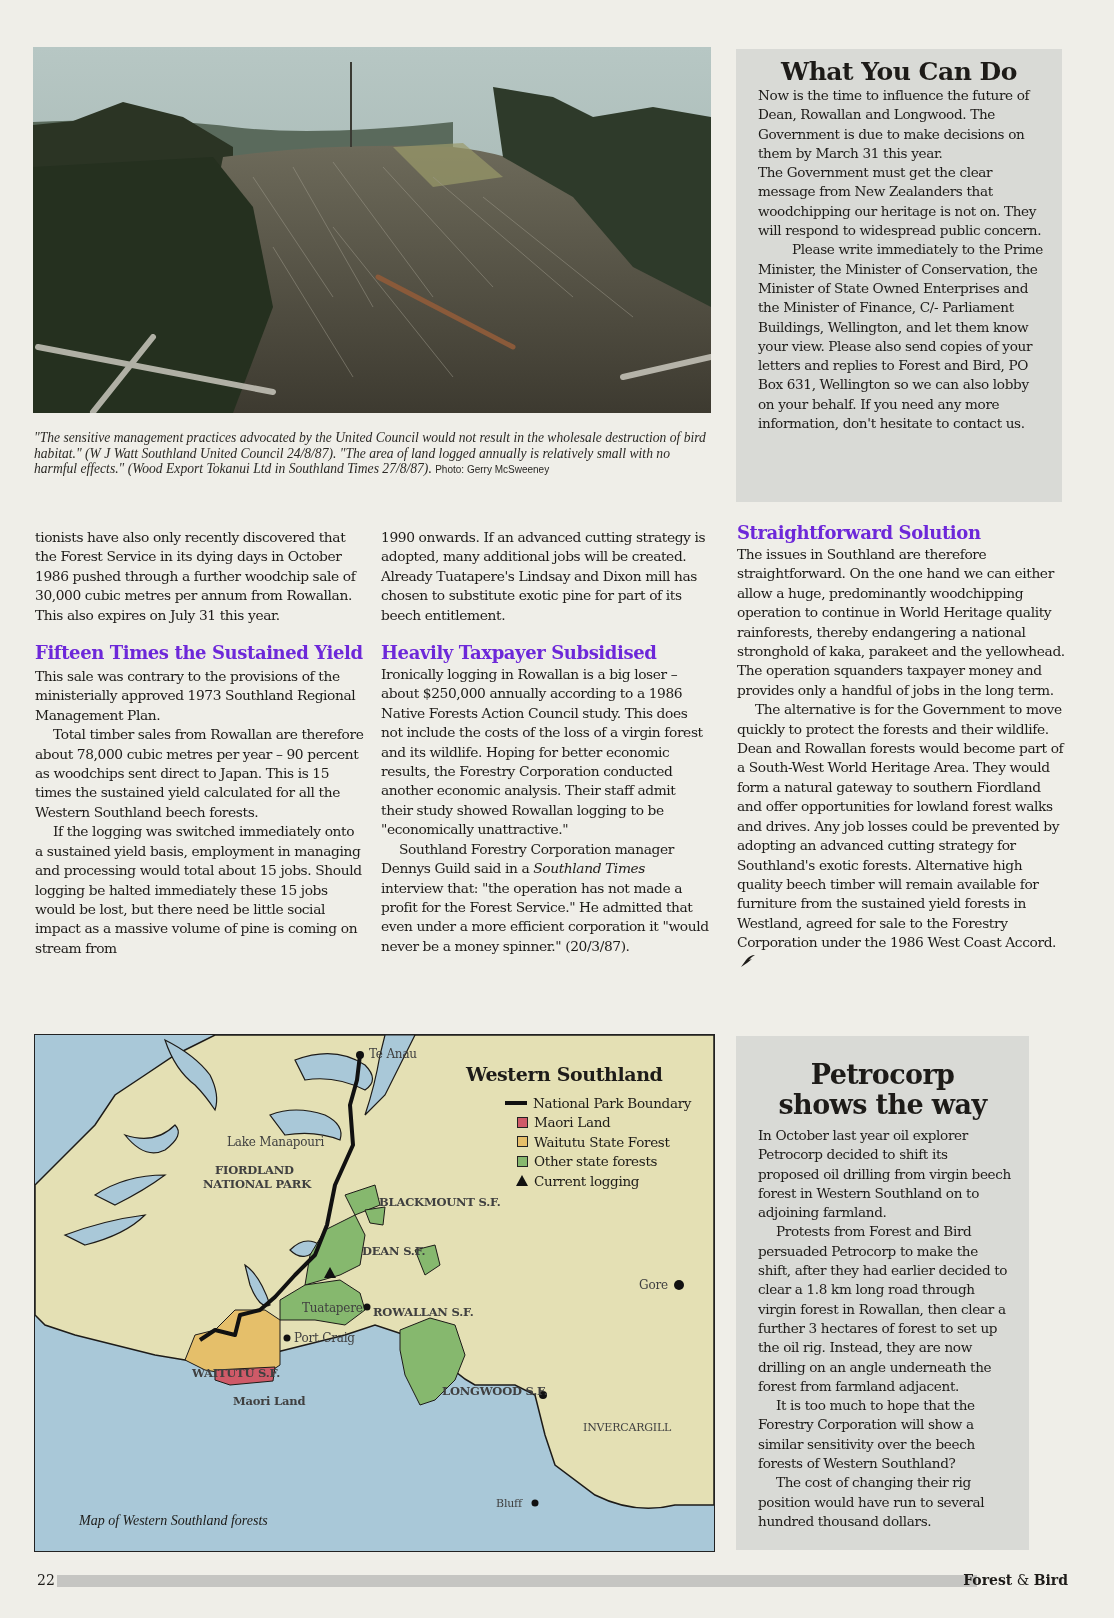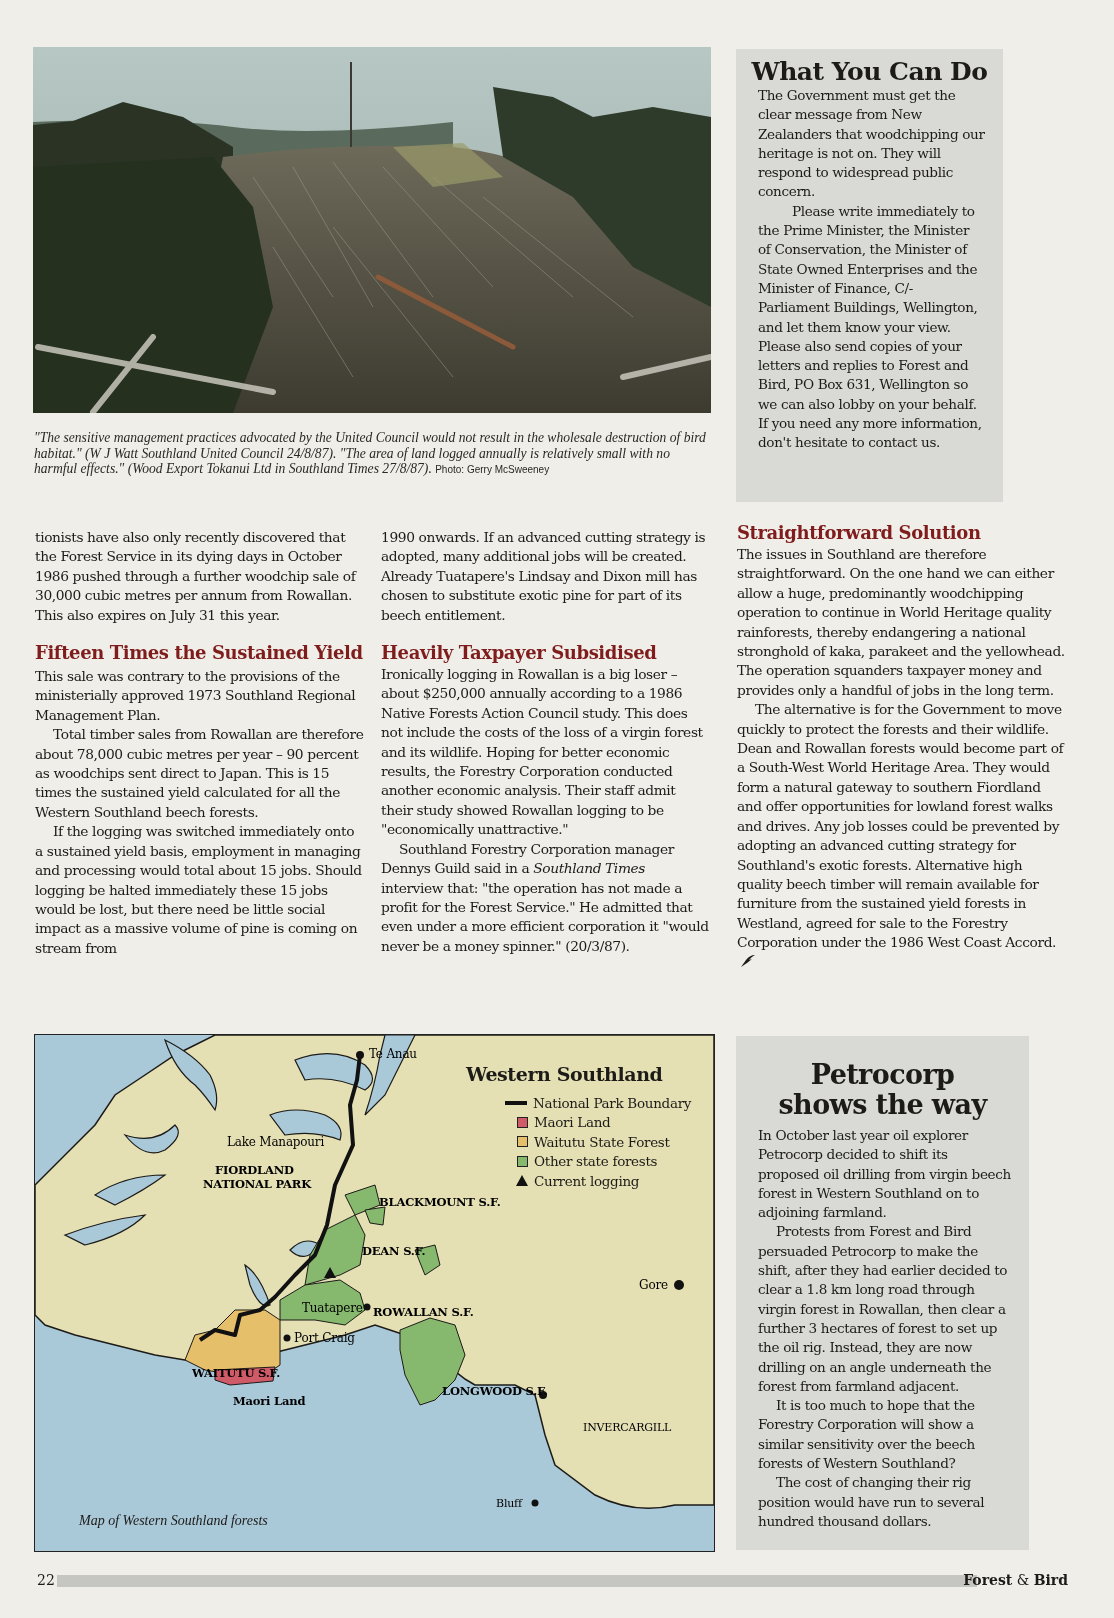--- a/index.html
+++ b/index.html
@@ -4,37 +4,37 @@
 <style>
   html,body{margin:0;padding:0;}
   body{width:1114px;height:1618px;background:#efeee8;position:relative;overflow:hidden;font-family:"DejaVu Serif","Liberation Serif",serif;color:#1d1b18;}
   .abs{position:absolute;}
   
   #photo{left:33px;top:47px;width:678px;height:366px;overflow:hidden;background:#3a3a30;}
   #caption{left:34px;top:430px;width:680px;font-family:"Liberation Serif",serif;font-style:italic;font-size:13.6px;line-height:15.5px;color:#2a2824;}
   #caption .credit{font-style:normal;font-family:"Liberation Sans",sans-serif;font-size:10px;}
   
   .box{background:#d9dad6;}
-  #wycd{left:736px;top:49px;width:267px;height:453px;}
+  #wycd{left:736px;top:49px;width:326px;height:453px;}
   #wycd h2{margin:0;text-align:center;font-family:"DejaVu Serif",serif;font-weight:bold;font-size:25px;letter-spacing:-0.5px;padding-top:9px;line-height:28px;}
   .boxtext{font-family:"DejaVu Serif",serif;font-size:13.6px;line-height:19.3px;padding:0 18px 0 22px;letter-spacing:-0.35px;}
   .boxtext p{margin:0;}
   .ind{text-indent:34px;}
   .ind2{text-indent:18px;}
   
   .col{font-family:"DejaVu Serif",serif;font-size:13.8px;line-height:19.4px;letter-spacing:-0.4px;}
   .col p{margin:0;}
-  .col h3{margin:0;color:#7f1d1d;font-family:"DejaVu Serif",serif;font-weight:bold;font-size:18px;line-height:21px;letter-spacing:-0.4px;}
+  .col h3{margin:0;color:#6d28d9;font-family:"DejaVu Serif",serif;font-weight:bold;font-size:18px;line-height:21px;letter-spacing:-0.4px;}
   #col1{left:35px;top:528px;width:330px;}
   #col2{left:381px;top:528px;width:330px;}
   #col3{left:737px;top:522px;width:330px;}
   
   #map{left:34px;top:1034px;width:679px;height:516px;background:#a9c8d8;border:1.5px solid #222;overflow:hidden;}
   #map svg{position:absolute;left:0;top:0;}
-  .maplbl{position:absolute;font-family:"DejaVu Serif",serif;font-size:12px;color:#000000;white-space:nowrap;letter-spacing:-0.2px;}
+  .maplbl{position:absolute;font-family:"DejaVu Serif",serif;font-size:12px;color:#404040;white-space:nowrap;letter-spacing:-0.2px;}
   .maplbl.b{font-weight:bold;font-size:11.5px;}
   #map-title{position:absolute;left:431px;top:28px;font-family:"DejaVu Serif",serif;font-weight:bold;font-size:19px;letter-spacing:-0.4px;}
   #legend{position:absolute;left:478px;top:58px;}
   .leg{display:flex;align-items:center;height:19.5px;font-family:"DejaVu Serif",serif;font-size:13.5px;letter-spacing:-0.3px;}
   .sw{width:11px;height:11px;border:1.5px solid #222;margin-right:6px;margin-left:4px;box-sizing:border-box;}
   .line-sw{width:22px;height:4px;background:#111;margin-right:6px;margin-left:-8px;}
   .tri{width:0;height:0;border-left:6.5px solid transparent;border-right:6.5px solid transparent;border-bottom:11px solid #111;margin-right:6px;margin-left:3px;}
   #map-caption{position:absolute;left:44px;top:478px;font-family:"Liberation Serif",serif;font-style:italic;font-size:14px;}
   
   #petro{left:736px;top:1036px;width:293px;height:514px;}
@@ -90,20 +90,21 @@
   </svg>
 </div>
 <div id="caption" class="abs">
   <span>"The sensitive management practices advocated by the United Council would not result in the wholesale destruction of bird habitat." (W J Watt Southland United Council 24/8/87). "The area of land logged annually is relatively small with no harmful effects." (Wood Export Tokanui Ltd in Southland Times 27/8/87).</span>
   <span class="credit">Photo: Gerry McSweeney</span>
 </div>
 
 <div id="wycd" class="abs box">
   <h2>What You Can Do</h2>
   <div class="boxtext">
+    <p>Now is the time to influence the future of Dean, Rowallan and Longwood. The Government is due to make decisions on them by March 31 this year.</p>
     <p>The Government must get the clear message from New Zealanders that woodchipping our heritage is not on. They will respond to widespread public concern.</p>
     <p class="ind">Please write immediately to the Prime Minister, the Minister of Conservation, the Minister of State Owned Enterprises and the Minister of Finance, C/- Parliament Buildings, Wellington, and let them know your view. Please also send copies of your letters and replies to Forest and Bird, PO Box 631, Wellington so we can also lobby on your behalf. If you need any more information, don't hesitate to contact us.</p>
   </div>
 </div>
 
 <div id="col1" class="abs col">
   <p>tionists have also only recently discovered that the Forest Service in its dying days in October 1986 pushed through a further woodchip sale of 30,000 cubic metres per annum from Rowallan. This also expires on July 31 this year.</p>
   <h3 style="margin-top:17px;">Fifteen Times the Sustained Yield</h3>
   <p style="margin-top:4px;">This sale was contrary to the provisions of the ministerially approved 1973 Southland Regional Management Plan.</p>
   <p class="ind2">Total timber sales from Rowallan are therefore about 78,000 cubic metres per year – 90 percent as woodchips sent direct to Japan. This is 15 times the sustained yield calculated for all the Western Southland beech forests.</p>

